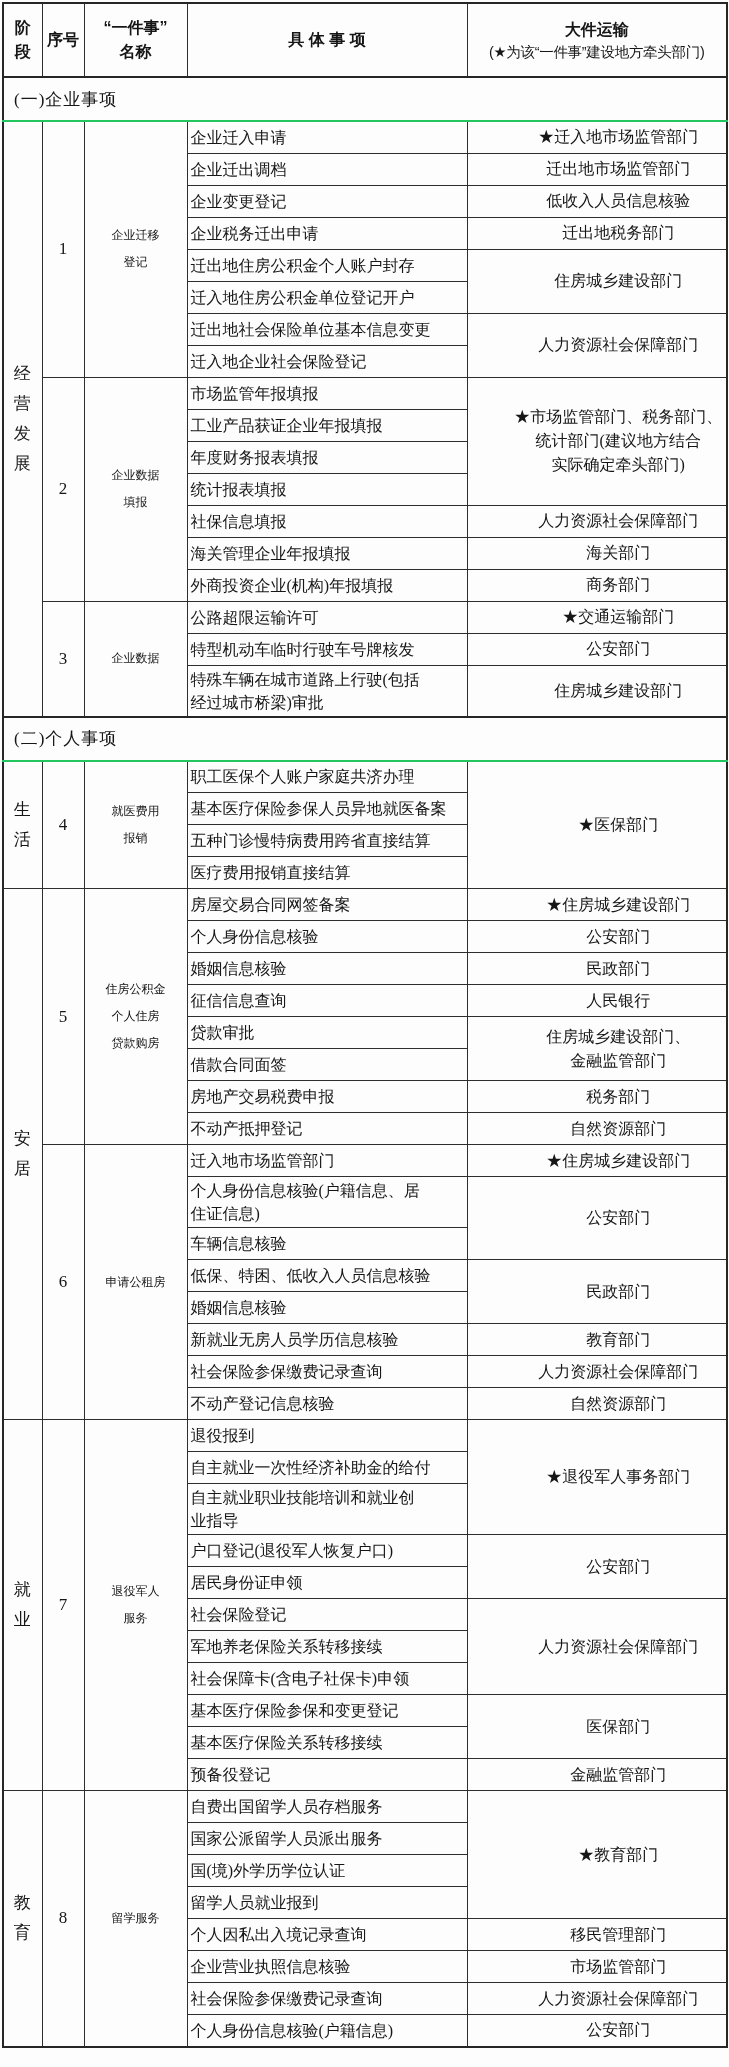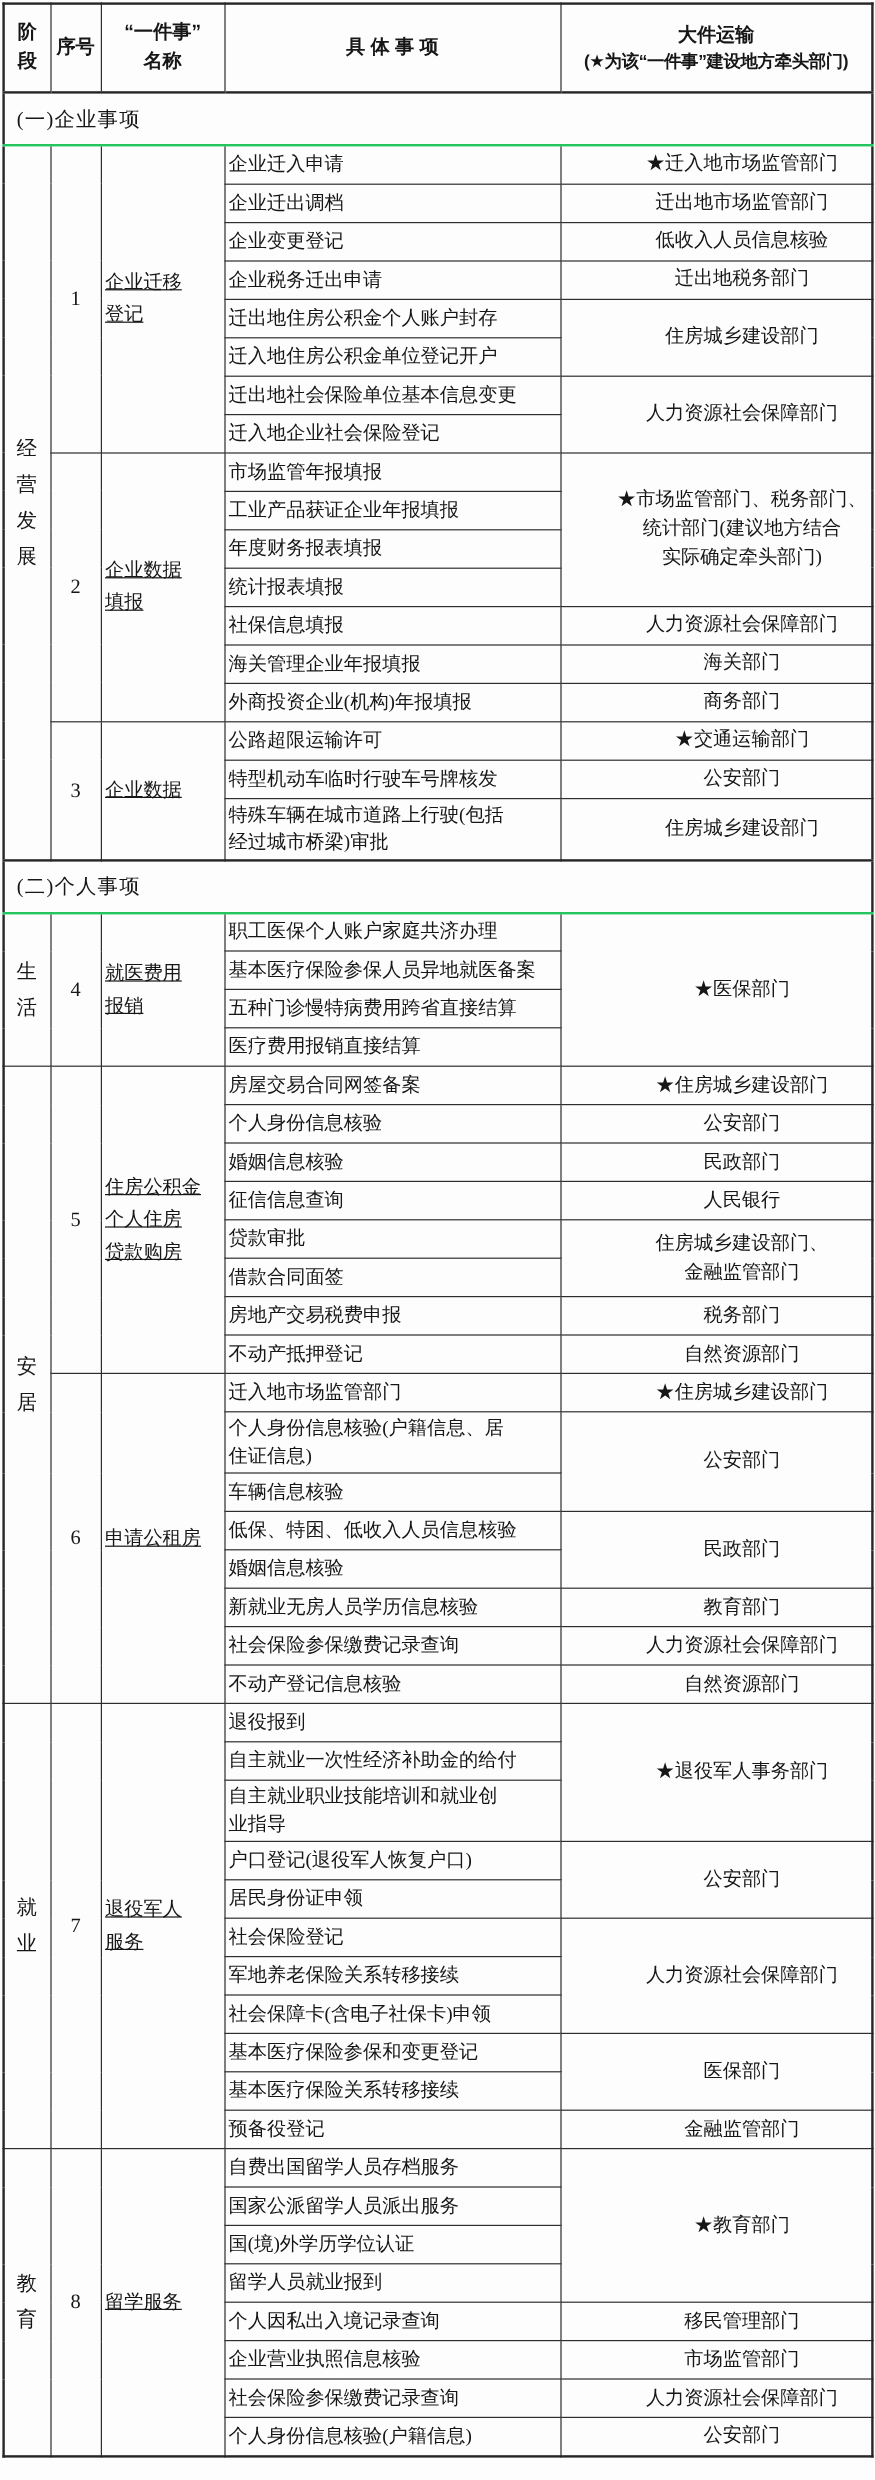--- a/index.html
+++ b/index.html
@@ -11,31 +11,31 @@
   col.c-no{width:42px}
   col.c-name{width:103px}
   col.c-item{width:280px}
   col.c-dept{width:260px}
   th,td{border:1px solid #2e2e2e;padding:2px 3px;vertical-align:middle;
         overflow:hidden;}
   th{font-family:"Liberation Sans","DejaVu Sans",sans-serif;font-weight:bold;
      font-size:16px;height:68px;text-align:center;white-space:pre-line;
      line-height:24px;border-bottom:2px solid #262626;}
   .dept-head-note{display:block;font-size:14.5px;letter-spacing:-0.3px;
-     line-height:20px;font-weight:bold;}
+     line-height:20px;font-weight:normal;}
   tr.sec td{border-top:2px solid #262626;border-bottom:2px solid #22c55e;
      text-align:left;padding-left:10px;font-size:17px;height:38px;
      letter-spacing:1px;}
   .h1{height:32px}
   .h2{height:44px}
   td.stage{text-align:center;font-size:17px;white-space:pre-line;
      line-height:30px;letter-spacing:1px;}
   td.no{text-align:center;font-size:17px;}
-  td.name{font-size:16px;white-space:pre-line;
-     line-height:27px;text-decoration:underline;}
+  td.name{text-align:center;font-size:12px;white-space:pre-line;
+     line-height:27px;}
   td.item{text-align:left;padding-right:4px;font-size:16px;
      white-space:pre-line;line-height:23px;}
   td.dept{text-align:center;font-size:16px;white-space:pre-line;
      line-height:24px;padding-left:46px;}
 </style>
 </head>
 <body>
 
 <table>
   <colgroup>

